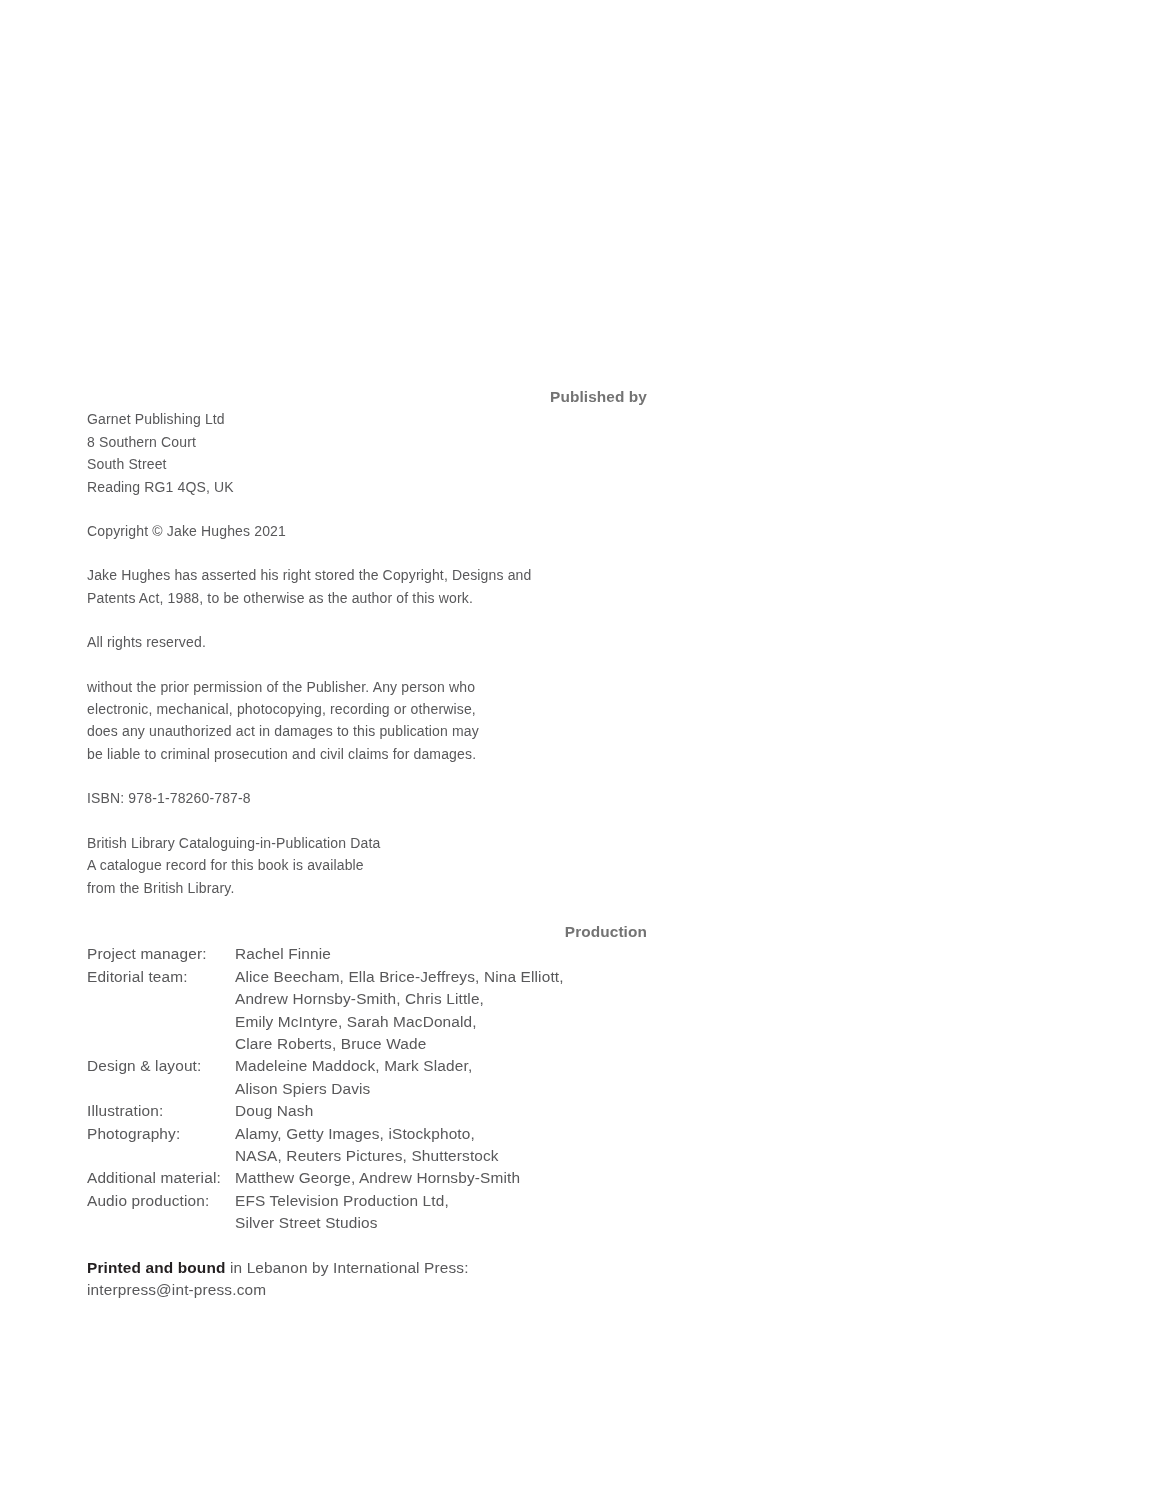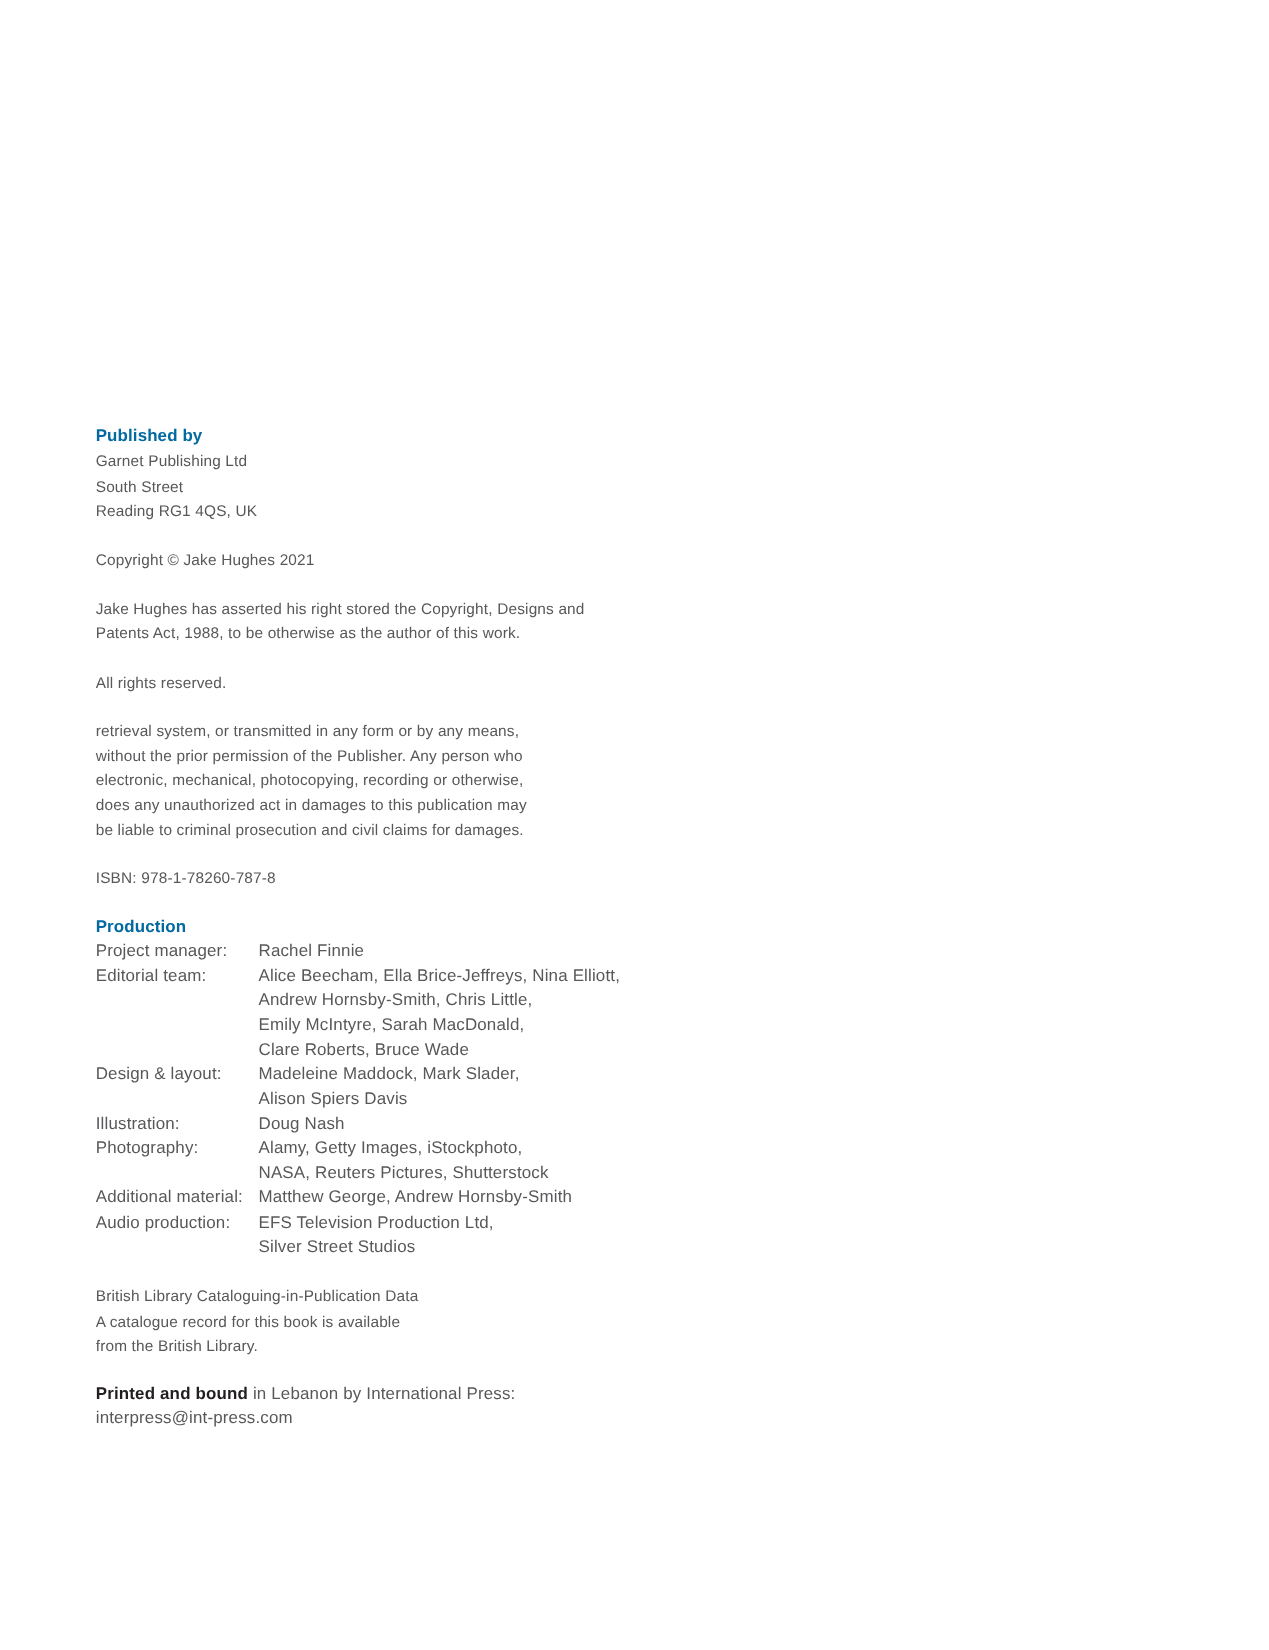--- a/index.html
+++ b/index.html
@@ -28,23 +28,24 @@
   .line {
     font-size: 14px;
     line-height: 22.4px;
     color: #58585a;
     letter-spacing: 0.15px;
     white-space: pre;
   }
   .heading {
     font-size: 15.4px;
     line-height: 22.4px;
-    color: #0369a1;
+    color: #737373;
     font-weight: bold;
     letter-spacing: 0.1px;
+    text-align: right;
   }
   
   .prod-table {
     border-collapse: collapse;
     border-spacing: 0;
   }
   .prod-table td {
     padding: 0;
     vertical-align: top;
     font-size: 15.4px;
@@ -76,47 +77,53 @@
 </style>
 </head>
 <body>
 
 <div class="page">
   <div class="content">
 
     <div class="block">
       <div class="heading">Published by</div>
       <div class="line">Garnet Publishing Ltd</div>
+      <div class="line">8 Southern Court</div>
       <div class="line">South Street</div>
       <div class="line">Reading RG1 4QS, UK</div>
     </div>
 
     <div class="block">
       <div class="line">Copyright © Jake Hughes 2021</div>
     </div>
 
     <div class="block">
       <div class="line">Jake Hughes has asserted his right stored the Copyright, Designs and</div>
       <div class="line">Patents Act, 1988, to be otherwise as the author of this work.</div>
     </div>
 
     <div class="block">
       <div class="line">All rights reserved.</div>
     </div>
 
     <div class="block">
-      <div class="line">retrieval system, or transmitted in any form or by any means,</div>
       <div class="line">without the prior permission of the Publisher. Any person who</div>
       <div class="line">electronic, mechanical, photocopying, recording or otherwise,</div>
       <div class="line">does any unauthorized act in damages to this publication may</div>
       <div class="line">be liable to criminal prosecution and civil claims for damages.</div>
     </div>
 
     <div class="block">
       <div class="line">ISBN: 978-1-78260-787-8</div>
+    </div>
+
+    <div class="block">
+      <div class="line">British Library Cataloguing-in-Publication Data</div>
+      <div class="line">A catalogue record for this book is available</div>
+      <div class="line">from the British Library.</div>
     </div>
 
     <div class="block">
       <div class="heading">Production</div>
       <table class="prod-table">
         <tbody>
             <tr>
               <td class="prod-label">Project manager:</td>
               <td class="prod-value">
                 <span class="subline">Rachel Finnie</span>
@@ -161,26 +168,20 @@
               <td class="prod-label">Audio production:</td>
               <td class="prod-value">
                 <span class="subline">EFS Television Production Ltd,</span>
                 <span class="subline">Silver Street Studios</span>
               </td>
             </tr>
           </tbody>
       </table>
     </div>
 
-    <div class="block">
-      <div class="line">British Library Cataloguing-in-Publication Data</div>
-      <div class="line">A catalogue record for this book is available</div>
-      <div class="line">from the British Library.</div>
-    </div>
-
     <div class="footer-block">
       <div class="footer-line">
         <b>Printed and bound</b><span> in Lebanon by International Press:</span>
       </div>
       <div class="footer-line">interpress@int-press.com</div>
     </div>
 
   </div>
 </div>
 

